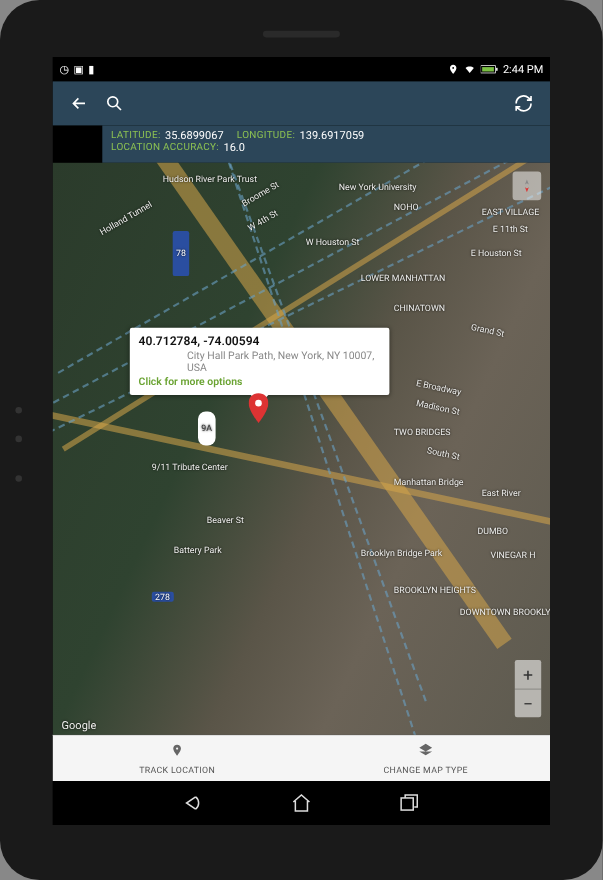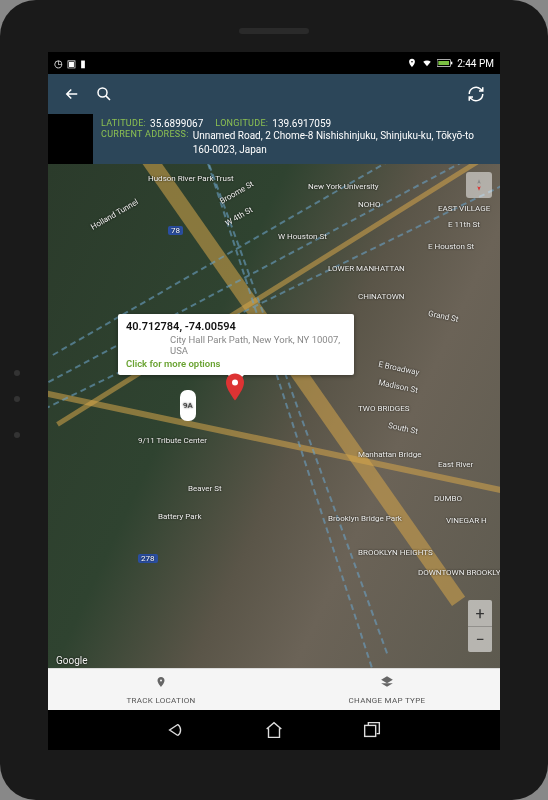--- a/index.html
+++ b/index.html
@@ -122,23 +122,23 @@
     </div>
 
     <div class="info-panel">
       <div class="info-row">
         <span class="info-label">LATITUDE:</span>
         <span class="info-val">35.6899067</span>
         <span style="width:4px"></span>
         <span class="info-label">LONGITUDE:</span>
         <span class="info-val">139.6917059</span>
       </div>
-      <div class="info-row" style="align-items:flex-start">
-        <span class="info-label">CURRENT ADDRESS:</span>
-        <span class="addr-val" style="flex:1">Unnamed Road, 2 Chome-8 Nishishinjuku, Shinjuku-ku, Tōkyō-to 160-0023, Japan</span>
+      <div class="info-row">
+        <span class="info-label">LOCATION ACCURACY:</span>
+        <span class="info-val">16.0</span>
       </div>
     </div>
 
     <div class="map-area">
       <div class="road r1"></div>
       <div class="road r2"></div>
       <div class="road r3"></div>
       <div class="transit t1"></div>
       <div class="transit t2"></div>
       <div class="transit t3"></div>
@@ -158,21 +158,21 @@
       <span class="map-label" style="left:280px;top:100px">LOWER MANHATTAN</span>
       <span class="map-label" style="left:310px;top:128px">CHINATOWN</span>
       <span class="map-label" style="left:330px;top:200px;transform:rotate(12deg)">E Broadway</span>
       <span class="map-label" style="left:330px;top:218px;transform:rotate(12deg)">Madison St</span>
       <span class="map-label" style="left:310px;top:240px">TWO BRIDGES</span>
       <span class="map-label" style="left:340px;top:260px;transform:rotate(12deg)">South St</span>
       <span class="map-label" style="left:380px;top:148px;transform:rotate(12deg)">Grand St</span>
       <span class="map-label" style="left:310px;top:286px">Manhattan Bridge</span>
       <span class="map-label" style="left:390px;top:296px">East River</span>
       <span class="map-label" style="left:132px;top:226px;background:#fff;color:#333;border-radius:7px;padding:11px 3px">9A</span>
-      <span class="map-label" style="left:120px;top:62px;background:#2a4ea0;color:#fff;border-radius:2px;padding:0 3px">78</span>
+      <span class="map-label" style="left:109px;top:62px;background:#2a4ea0;color:#fff;border-radius:2px;padding:16px 3px">78</span>
       <span class="map-label" style="left:90px;top:272px">9/11 Tribute Center</span>
       <span class="map-label" style="left:140px;top:320px">Beaver St</span>
       <span class="map-label" style="left:110px;top:348px">Battery Park</span>
       <span class="map-label" style="left:90px;top:390px;background:#2a4ea0;color:#fff;border-radius:2px;padding:0 3px">278</span>
       <span class="map-label" style="left:280px;top:350px">Brooklyn Bridge Park</span>
       <span class="map-label" style="left:386px;top:330px">DUMBO</span>
       <span class="map-label" style="left:398px;top:352px">VINEGAR H</span>
       <span class="map-label" style="left:310px;top:384px">BROOKLYN HEIGHTS</span>
       <span class="map-label" style="left:370px;top:404px">DOWNTOWN BROOKLYN</span>
       <span class="map-label" style="left:8px;bottom:2px;font-size:10px">Google</span>

